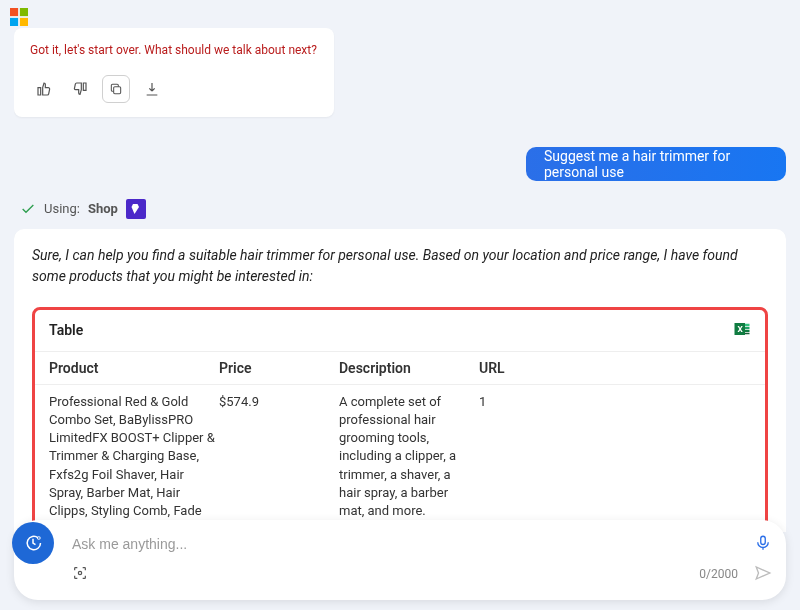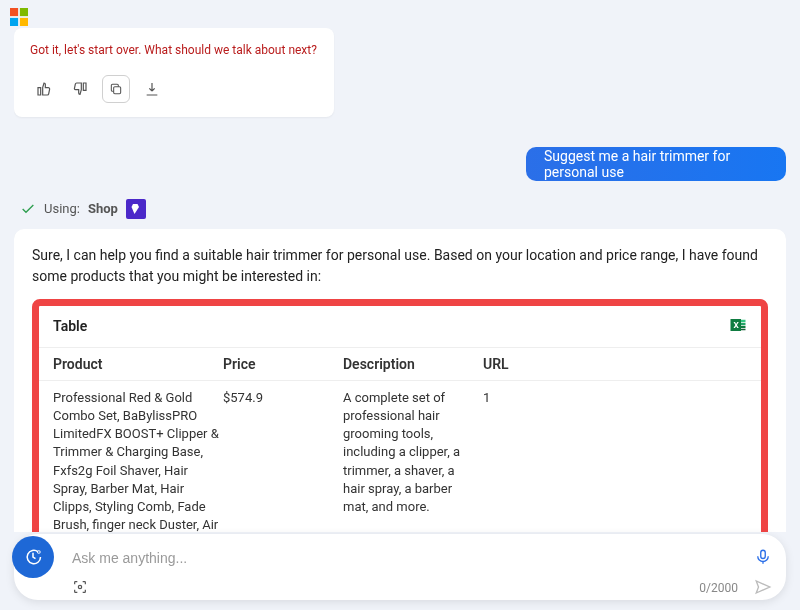--- a/index.html
+++ b/index.html
@@ -58,23 +58,23 @@
     width: 20px; height: 20px;
     display:flex; align-items:center; justify-content:center;
     font-size:11px; font-weight:bold; border-radius:2px;
   }
   .wide-card {
     background: #fff;
     border-radius: 10px;
     padding: 16px 18px 0;
     box-shadow: 0 1px 2px rgba(0,0,0,0.05);
   }
-  .wide-card .intro { line-height: 1.5; margin-bottom: 12px; }
+  .wide-card .intro { line-height: 1.5; margin-bottom: 20px; font-style: italic; }
   .table-wrap {
-    border: 7px solid #ef4444;
+    border: 3px solid #ef4444;
     border-radius: 8px;
     overflow: hidden;
   }
   .table-head {
     display:flex; justify-content:space-between; align-items:center;
     padding: 10px 14px;
     font-weight: 600;
   }
   .col-row {
     display:flex;
@@ -87,21 +87,21 @@
   .c-prod { width: 170px; padding-right:0; }
   .c-price { width: 120px; }
   .c-desc { width: 140px; padding-right:10px; }
   .c-url { flex:1; }
   .input-bar {
     position: absolute;
     left: 14px; right: 14px; bottom: 10px;
     background: #fff;
     border-radius: 24px;
     box-shadow: 0 2px 10px rgba(0,0,0,0.1);
-    padding: 6px 14px 0 58px;
+    padding: 6px 14px 14px 58px;
   }
   .topic-fab {
     position: absolute; left: -2px; top: 2px;
     width: 42px; height: 42px;
     background: #1e68d6;
     border-radius: 50%;
     display:flex; align-items:center; justify-content:center;
     color:#fff;
   }
   .input-row { display:flex; align-items:center; height: 36px; }

